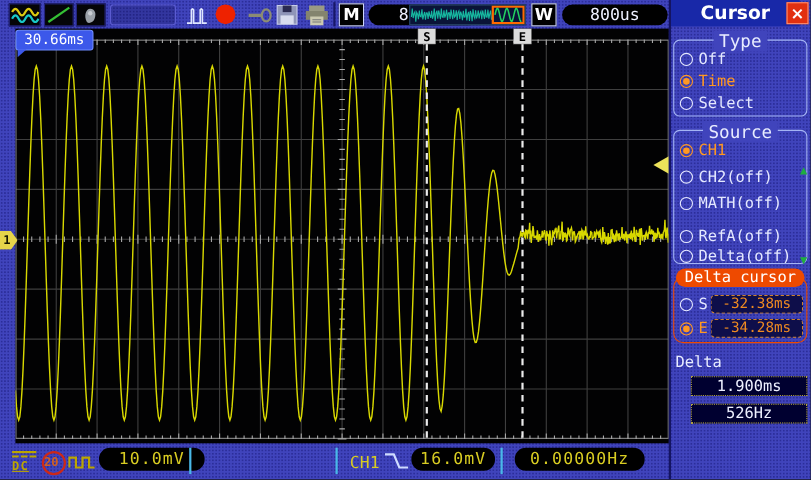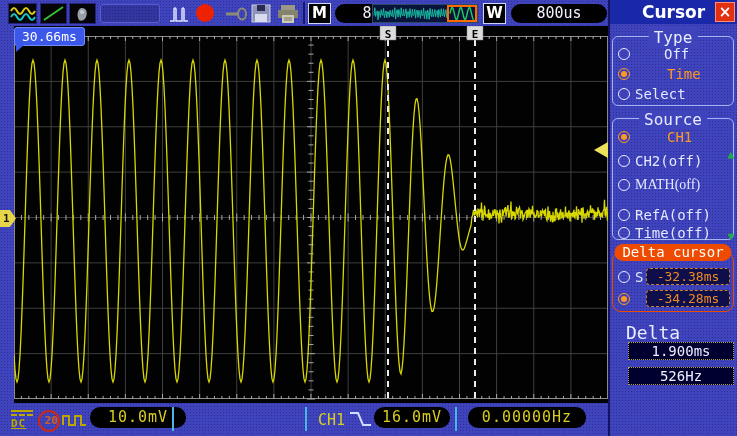--- a/index.html
+++ b/index.html
@@ -22,52 +22,52 @@
   #delay-tag{position:absolute;left:14px;top:27px;height:17px;line-height:17px;padding:0 7px;
     background:#3c58ea;border:1px solid #6f8cff;border-radius:3px;color:#fff;font-size:13px;}
   #delay-ptr{position:absolute;left:16px;top:45px;width:0;height:0;
     border-top:7px solid #3c58ea;border-right:8px solid transparent;}
   #ch1-marker{position:absolute;left:0;top:210px;width:16px;height:17px;background:#e6d44a;
     clip-path:polygon(0 0,62% 0,100% 50%,62% 100%,0 100%);
     color:#151500;font:bold 11px "DejaVu Sans Mono",monospace;line-height:17px;padding-left:3px;box-sizing:border-box;}
   
   #panel{position:absolute;left:610px;top:0;width:127px;height:436px;}
   #panel-sep{position:absolute;left:608px;top:0;width:2px;height:436px;background:#141462;}
-  #panel-title{position:absolute;left:0;top:0;width:127px;height:24px;background:#1828a8;
+  #panel-title{position:absolute;left:0;top:0;width:117px;height:24px;background:#1828a8;
     color:#fff;font:bold 17px "DejaVu Sans",sans-serif;text-align:center;line-height:24px;}
   #panel-close{position:absolute;right:2px;top:2px;width:20px;height:20px;background:#e23010;
     border:1px solid #ff9070;box-sizing:border-box;color:#fff;font:bold 15px "DejaVu Sans",sans-serif;
     text-align:center;line-height:18px;cursor:pointer;}
   .group{position:absolute;left:2px;width:122px;border:1px solid #a4b4f4;border-radius:6px;box-sizing:border-box;}
   .group-label{position:absolute;top:-9px;left:50%;transform:translateX(-50%);
     background:#4044bc;padding:0 5px;color:#e8ecff;font-size:16px;white-space:nowrap;}
   .radio-row{position:absolute;left:5px;right:4px;height:18px;display:flex;align-items:center;cursor:pointer;}
   .radio{width:10px;height:10px;border:1px solid #e6e9ff;border-radius:50%;margin-right:5px;position:relative;flex:none;}
   .radio-row.sel .radio{border-color:#ff9822;}
   .radio-row.sel .radio::after{content:"";position:absolute;left:2px;top:2px;width:6px;height:6px;border-radius:50%;background:#ff9822;}
   .radio-lab{color:#e4e8ff;font-size:14px;white-space:nowrap;}
-  .radio-row.sel .radio-lab{color:#ff9822;margin-left:32px;}
+  .radio-row.sel .radio-lab{color:#ff9822;}
   #sel-group{border-color:#ee4a00;border-radius:9px;}
   #sel-pill{position:absolute;top:-9px;left:50%;transform:translateX(-50%);background:#ee4a00;
     border-radius:9px;padding:0 8px;height:17px;line-height:17px;color:#fff;font-size:14px;white-space:nowrap;}
   .val-box{position:absolute;right:3px;width:84px;height:17px;background:#0e0e4a;
     border:1px dashed #cc8030;border-radius:4px;color:#ee8a22;font-size:13px;text-align:center;line-height:16px;box-sizing:border-box;}
   .scroll-arrow{position:absolute;right:3px;color:#1fae3f;font-size:11px;cursor:pointer;line-height:10px;}
-  #delta-label{position:absolute;left:16px;top:322px;color:#e8ecff;font-size:18px;}
+  #delta-label{position:absolute;left:4px;top:322px;color:#e8ecff;font-size:14px;}
   .delta-box{position:absolute;left:18px;width:106px;height:18px;background:#000030;
     border:1px dotted #b0a câu040;border:1px dotted #b0a040;color:#eef0ff;font-size:14px;text-align:center;line-height:17px;box-sizing:border-box;}
   
   #statusbar{position:absolute;left:0;top:404px;width:737px;height:32px;}
   .sb-sep{position:absolute;top:3px;width:2px;height:24px;background:#49b8e8;}
   #coupling{position:absolute;left:11px;top:6px;width:22px;color:#bca600;}
   #coupling .l1{height:0;border-top:2px solid #bca600;margin-bottom:2px;}
   #coupling .l2{height:0;border-top:2px dashed #bca600;margin-bottom:1px;}
   #coupling .ctext{font:bold 11px "DejaVu Sans Mono",monospace;letter-spacing:1px;text-decoration:underline;}
   #bw-limit{position:absolute;left:38px;top:6px;width:18px;height:18px;border:2px solid #cc2818;border-radius:50%;
-    color:#d06020;font:bold 11px "DejaVu Sans Mono",monospace;text-align:right;line-height:18px;box-sizing:content-box;}
+    color:#d06020;font:bold 11px "DejaVu Sans Mono",monospace;text-align:left;line-height:18px;box-sizing:content-box;}
   .sb-pill{height:21px;line-height:21px;font-size:15px;color:#d8cc22;letter-spacing:1px;}
   #trig-src{position:absolute;left:318px;top:7px;color:#d8cc22;font-size:15px;}
 </style>
 </head>
 <body>
 
 <div id="root">
 
   <div>
     <div class="tb-btn" style="left:8px;width:29px;">
@@ -463,21 +463,21 @@
   <div id="delay-ptr"></div>
   <div id="ch1-marker">1</div>
 
   <div id="panel-sep"></div>
   <div id="panel">
     <div id="panel-title">Cursor</div>
     <div id="panel-close">×</div>
 
     <div class="group" style="top:36px;height:70px;">
       <div class="group-label">Type</div>
-      <div class="radio-row" style="top:8px;gap:29px;">
+      <div class="radio-row" style="top:8px;">
         <span class="radio"></span>
         <span class="radio-lab">Off</span>
       </div>
       <div class="radio-row sel" style="top:28px;">
         <span class="radio"></span>
         <span class="radio-lab">Time</span>
       </div>
       <div class="radio-row" style="top:48px;">
         <span class="radio"></span>
         <span class="radio-lab">Select</span>
@@ -487,31 +487,31 @@
     <div class="group" style="top:118px;height:122px;">
       <div class="group-label">Source</div>
       <div class="radio-row sel" style="top:9px;">
         <span class="radio"></span>
         <span class="radio-lab">CH1</span>
       </div>
       <div class="radio-row" style="top:33px;">
         <span class="radio"></span>
         <span class="radio-lab">CH2(off)</span>
       </div>
-      <div class="radio-row" style="top:57px;font-family:Liberation Serif, serif;">
+      <div class="radio-row" style="top:57px;">
         <span class="radio"></span>
         <span class="radio-lab">MATH(off)</span>
       </div>
       <div class="radio-row" style="top:87px;">
         <span class="radio"></span>
         <span class="radio-lab">RefA(off)</span>
       </div>
       <div class="radio-row" style="top:105px;">
         <span class="radio"></span>
-        <span class="radio-lab">Time(off)</span>
+        <span class="radio-lab">Delta(off)</span>
       </div>
     </div>
     <div class="scroll-arrow" style="top:150px;">▲</div>
     <div class="scroll-arrow" style="top:232px;">▼</div>
 
     <div class="group" id="sel-group" style="top:252px;height:60px;">
       <div id="sel-pill">Delta cursor</div>
       <div class="radio-row" style="top:15px;">
         <span class="radio"></span>
         <span class="radio-lab">S</span>

